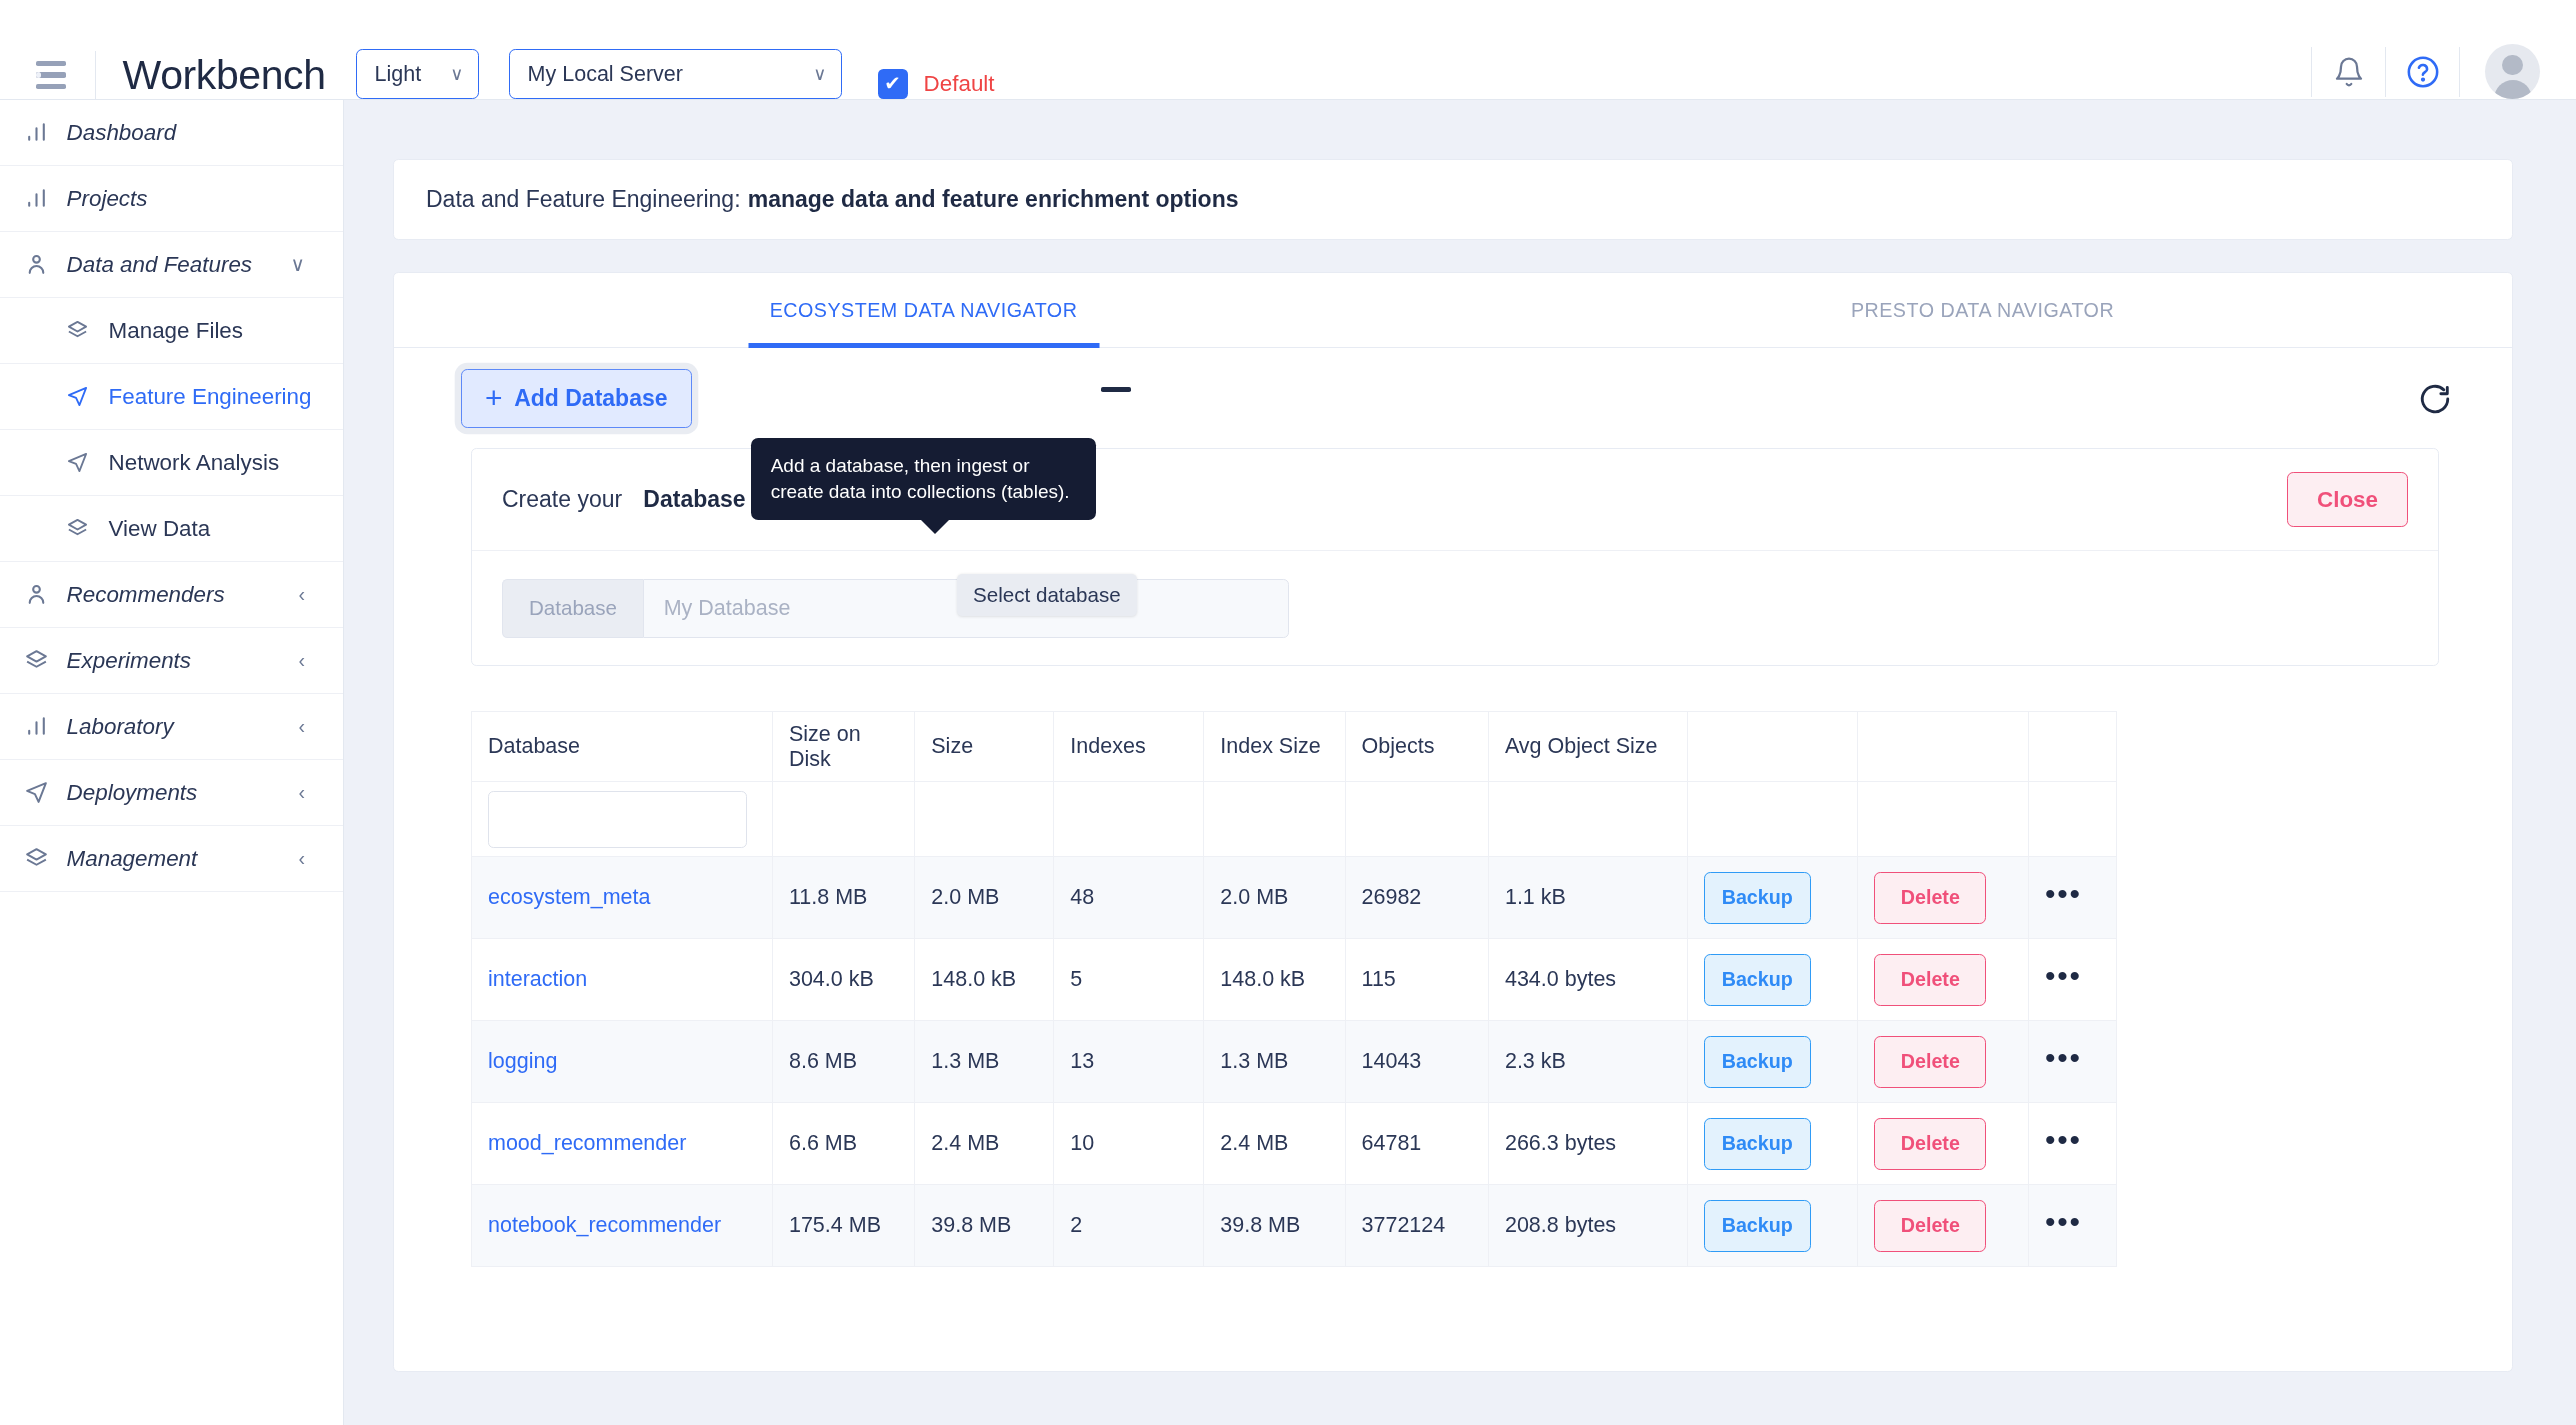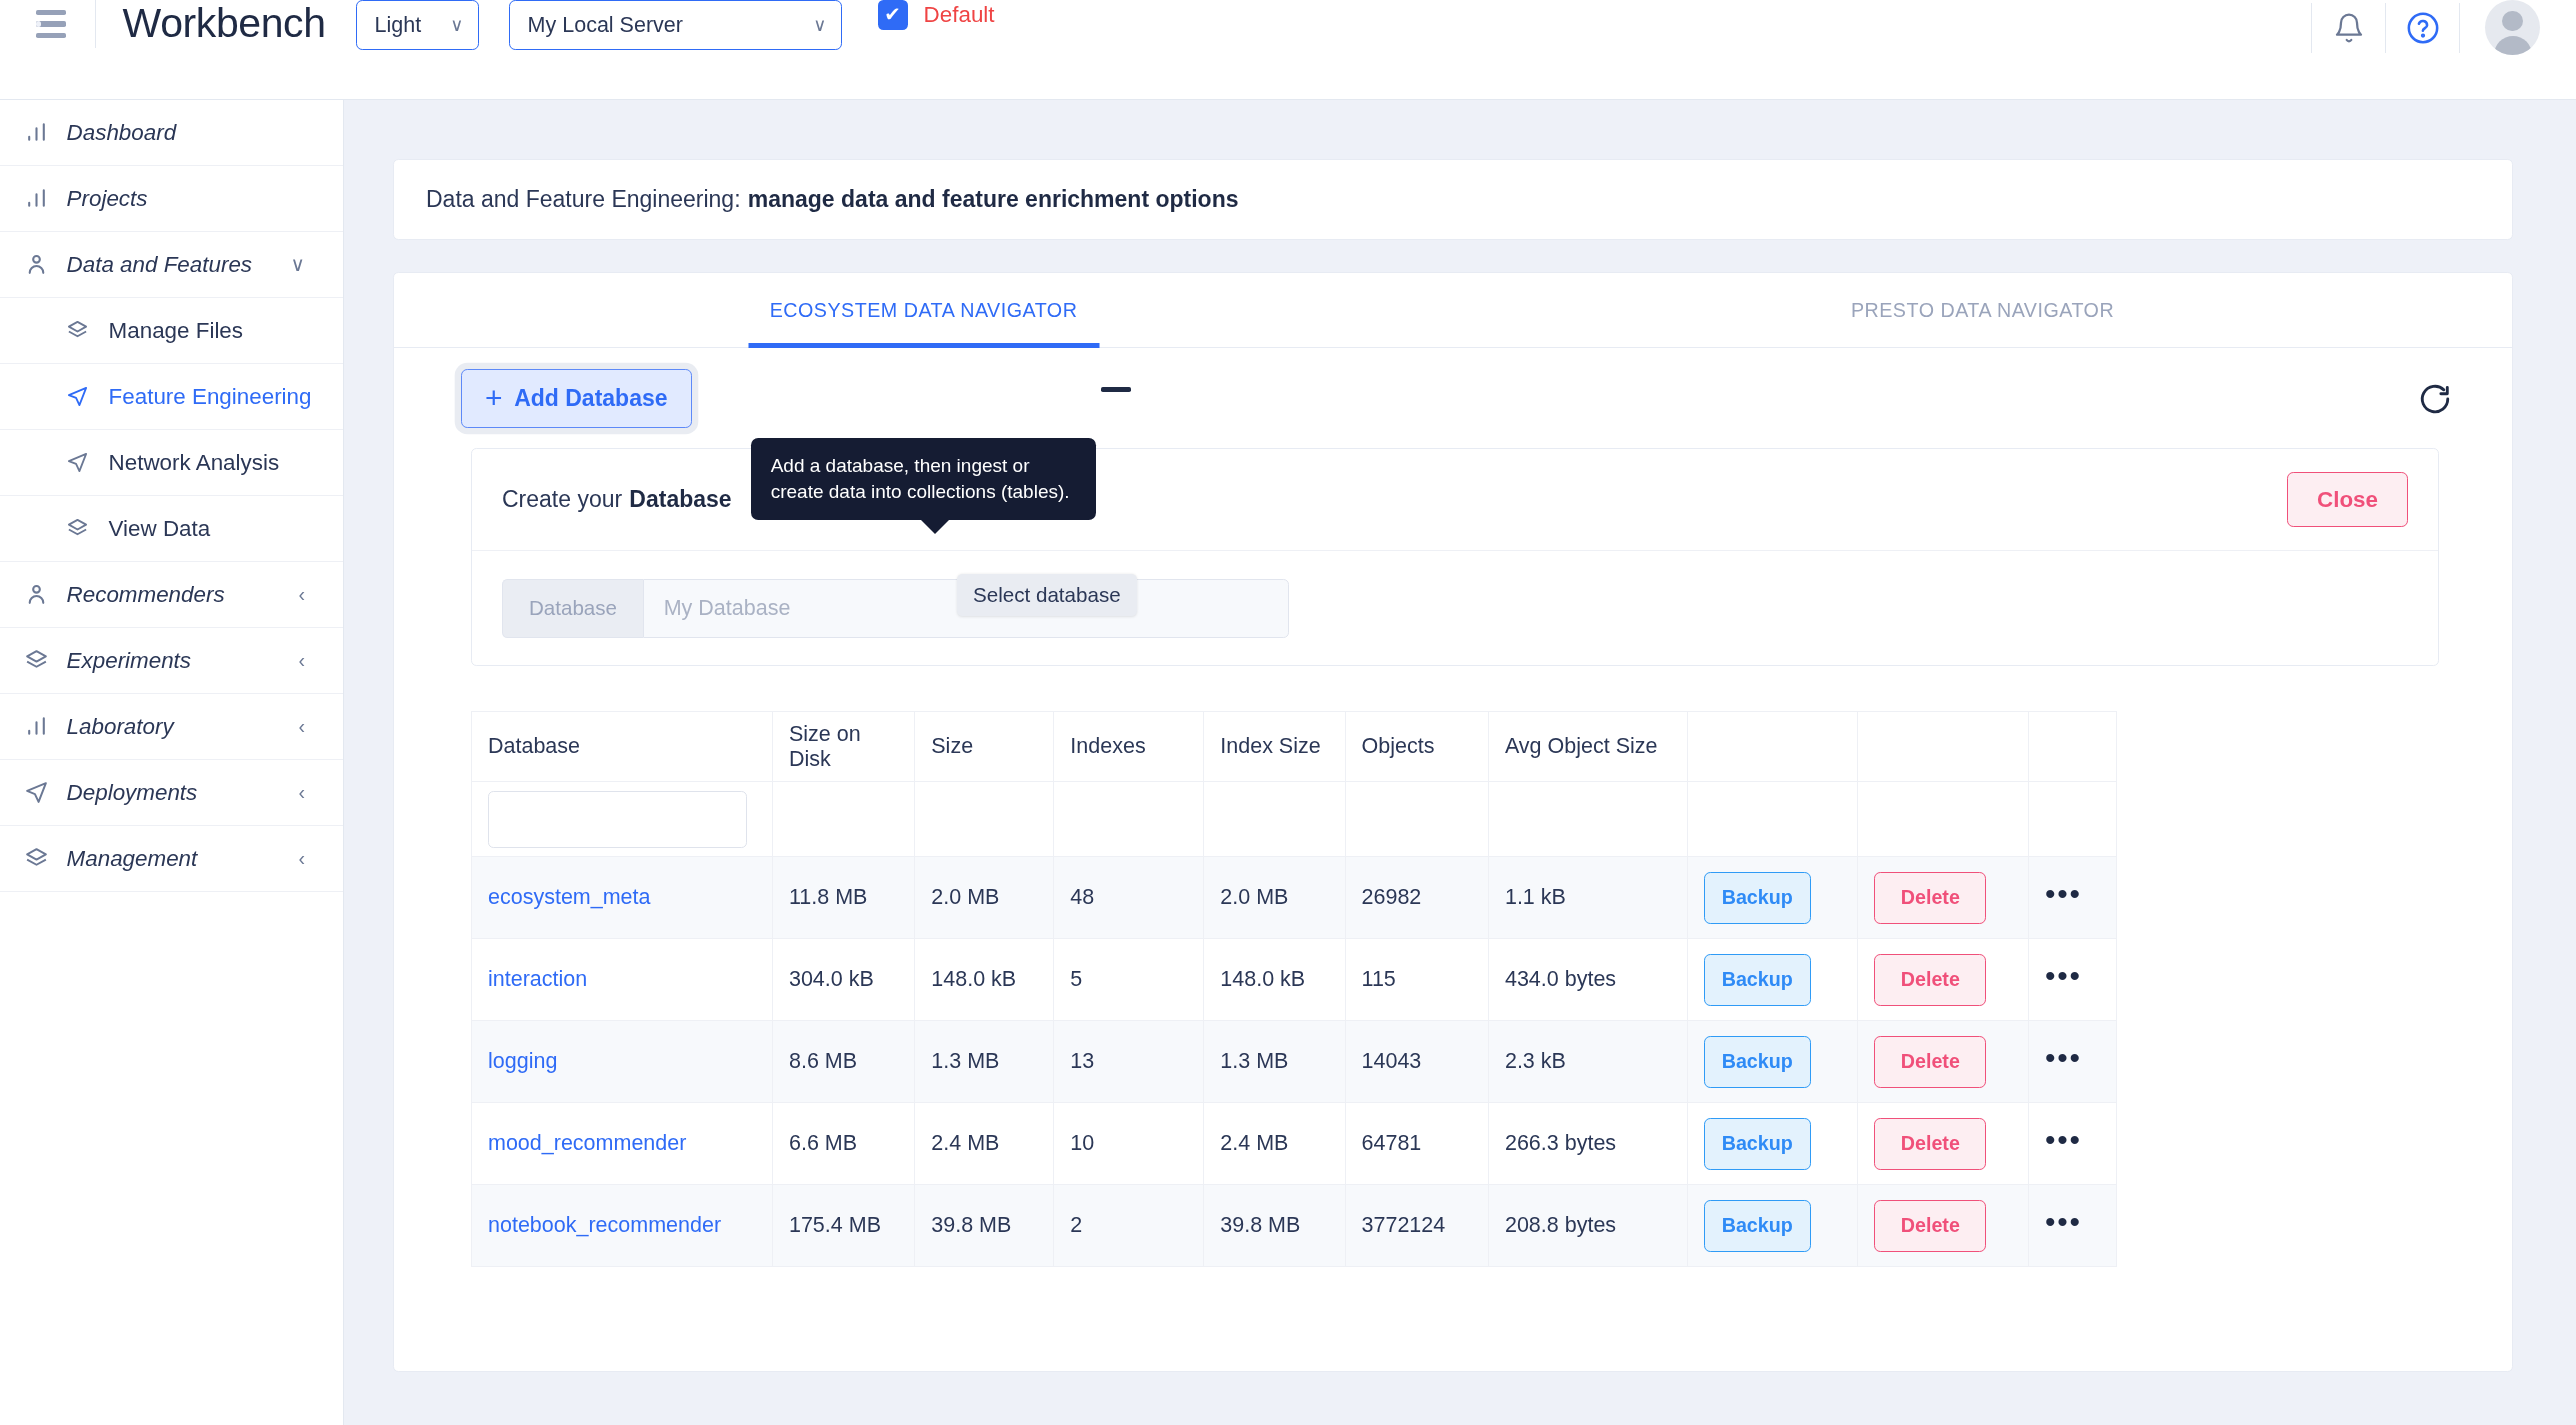--- a/index.html
+++ b/index.html
@@ -7,21 +7,21 @@
     width: 2576px; height: 1426px;
     font-family: "Liberation Sans", sans-serif;
     background: #eef1f8;
     overflow: hidden;
   }
 
   
   .topbar {
     position: absolute; top: 0; left: 0; width: 2576px; height: 100px;
     background: #ffffff;
-    display: flex; align-items: flex-start;
+    display: flex; align-items: flex-end;
     border-bottom: 0.9px solid #e3e8f0;
     z-index: 40;
   }
   .hamburger {
     margin-left: 27px; width: 48px; height: 48px;
     display: flex; flex-direction: column; justify-content: center; align-items: center; gap: 6.3px;
     cursor: pointer;
   }
   .hamburger i { display:block; width: 30px; height: 5.4px; background: #96a1b8; border-radius: 1.8px; }
   .hamburger i.mid { width: 30px; position: relative; }
@@ -137,21 +137,21 @@
     box-shadow: 0 0.9px 2.7px rgba(0,0,0,0.10);
   }
 
   .refresh { position:absolute; right: 54px; top: 27px; width: 47px; height: 47px;
     display:flex; align-items:center; justify-content:center; cursor:pointer; color:#1f2a44; }
 
   .createpanel {
     position:absolute; left: 77px; top: 175px; width: 1968px;
     background: #fff; border: 0.9px solid #e7ebf3; border-radius: 5.4px;
   }
-  .cp-head { height: 102px; display:flex; align-items:center; padding: 0 30px; border-bottom:0.9px solid #eef0f5; }
+  .cp-head { height: 102px; display:flex; align-items:center; padding: 0 30px; border-bottom:0.9px solid #eef0f5;gap:14px; }
   .cp-head .h1 { font-size: 23px; color:#2b3756; }
   .cp-head .h2 { font-size: 23px; color:#1f2a44; font-weight:700; margin-left:7.2px; }
   .closebtn {
     margin-left:auto; height: 55px; padding: 0 29px; border-radius:6.3px;
     background: #fdeef2; border: 0.9px solid #f0507a; color:#f0507a;
     font-size: 22.4px; font-weight: 700; display:flex; align-items:center; cursor:pointer;
   }
   .cp-body { height: 114px; display:flex; align-items:center; padding: 0 30px; }
   .inputgroup { display:flex; height: 59px; width: 787px; }
   .ig-addon {

